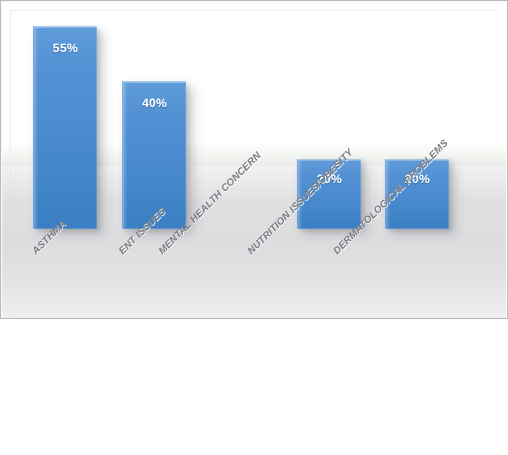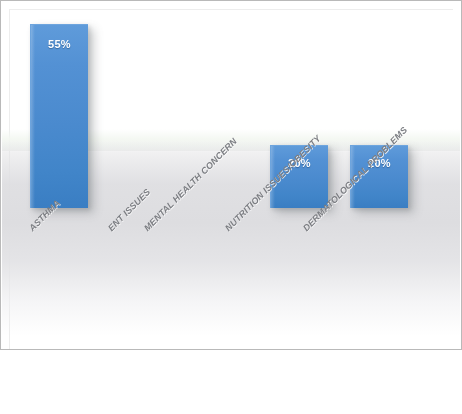--- a/index.html
+++ b/index.html
@@ -8,21 +8,21 @@
     padding: 0;
     background: #ffffff;
   }
   body {
     font-family: "Liberation Sans", sans-serif;
   }
 
   #figure {
     position: relative;
     width: 462px;
-    height: 350px;
+    height: 290px;
     box-sizing: border-box;
     border: 1px solid #b9b9b9;
     background: #ffffff;
     overflow: hidden;
   }
 
   
   #inner-frame {
     position: absolute;
     left: 8px;
@@ -136,20 +136,23 @@
   <div id="inner-frame"></div>
   <div id="bg-band-2"></div>
   <div id="bg-band"></div>
 
   <div id="plot">
 
     <div class="bar" style="left:29px; top:23px; width:58px; height:184px;">
       <span class="bar-value" style="top:13px;">55%</span>
     </div>
 
+    <div class="bar" style="left:110px; top:73px; width:58px; height:134px;">
+      <span class="bar-value" style="top:13px;">40%</span>
+    </div>
 
 
     <div class="bar" style="left:269px; top:144px; width:58px; height:63px;">
       <span class="bar-value" style="top:11px;">20%</span>
     </div>
 
     <div class="bar" style="left:349px; top:144px; width:58px; height:63px;">
       <span class="bar-value" style="top:11px;">20%</span>
     </div>
 

